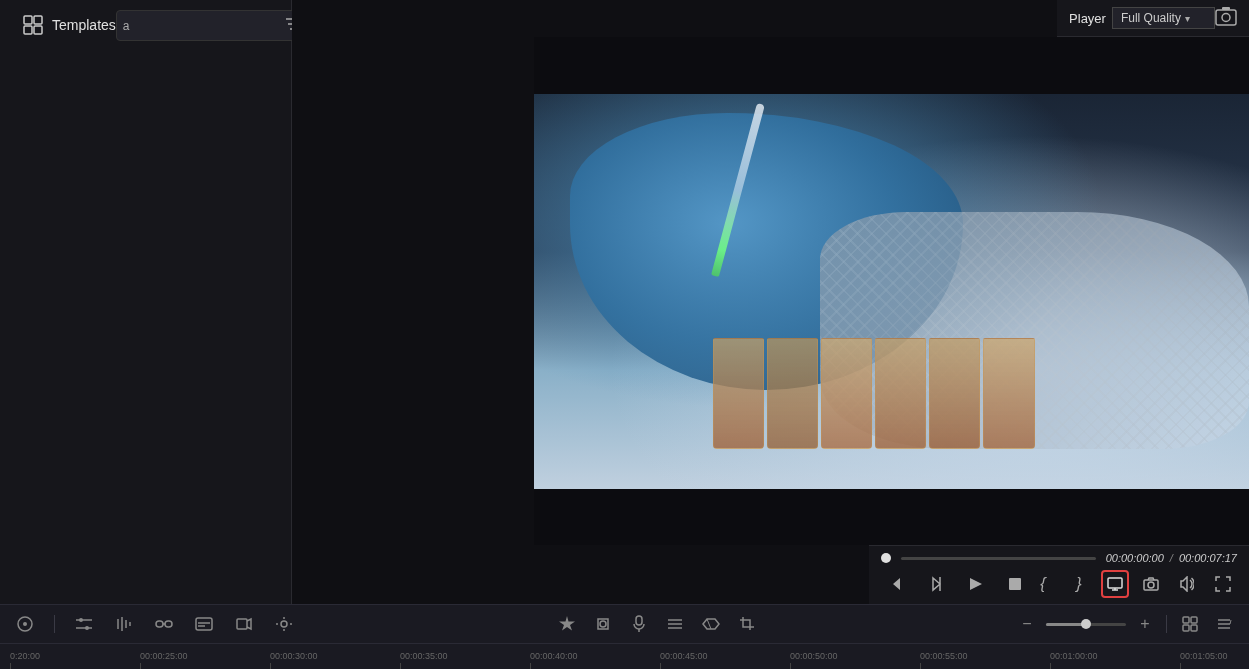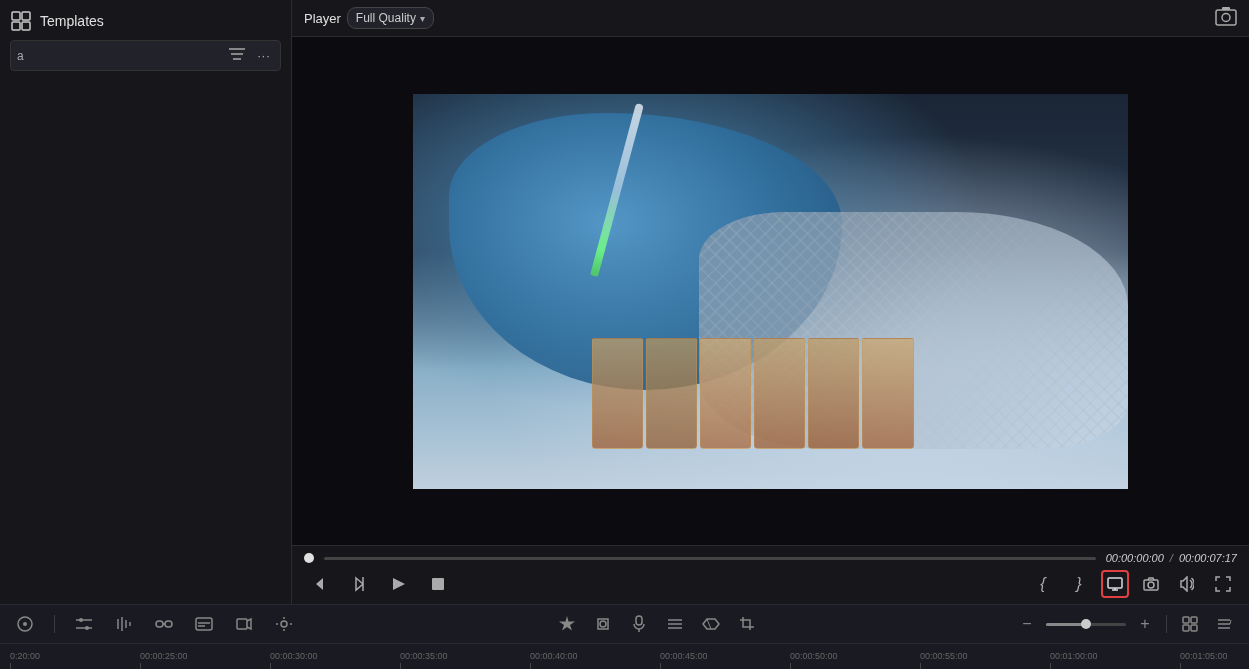--- a/index.html
+++ b/index.html
@@ -28,22 +28,23 @@
       width: 292px;
       min-width: 292px;
       background: #16161b;
       display: flex;
       flex-direction: column;
       border-right: 1px solid #2a2a30;
     }
 
     .sidebar-header {
       display: flex;
-      flex-direction: column;
+      flex-direction: row;
       padding: 10px 10px 0 10px;
+      margin-left: 12px;
     }
 
     .sidebar-title-row {
       display: flex;
       align-items: center;
       gap: 8px;
       margin-bottom: 8px;
     }
 
     .sidebar-icon {
@@ -92,20 +93,21 @@
       flex: 1;
       background: #16161b;
     }
 
     
     .player-area {
       flex: 1;
       display: flex;
       flex-direction: column;
       background: #0f0f13;
+      align-items: flex-end;
     }
 
     .player-top-bar {
       display: flex;
       align-items: center;
       justify-content: space-between;
       padding: 6px 12px;
       background: #16161b;
       border-bottom: 1px solid #2a2a30;
     }
@@ -117,24 +119,24 @@
     }
 
     .player-label {
       color: #e0e0e0;
       font-size: 13px;
     }
 
     .quality-select {
       background: #22222a;
       border: 1px solid #444;
-      border-radius: 9px;
+      border-radius: 0;
       color: #ccc;
       font-size: 12px;
-      padding: 3px 8px 3px 8px;
+      padding: 3px 24px 3px 8px;
       display: flex;
       align-items: center;
       gap: 4px;
       cursor: pointer;
     }
 
     .quality-chevron {
       font-size: 10px;
       color: #aaa;
     }

